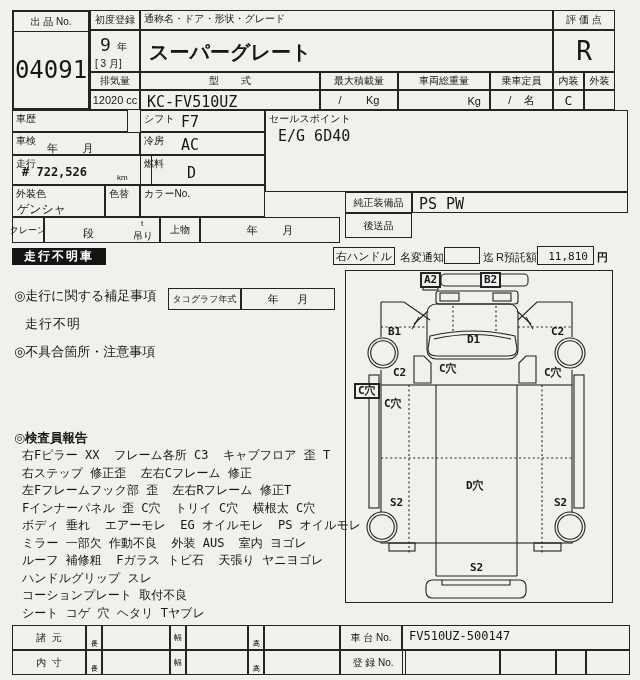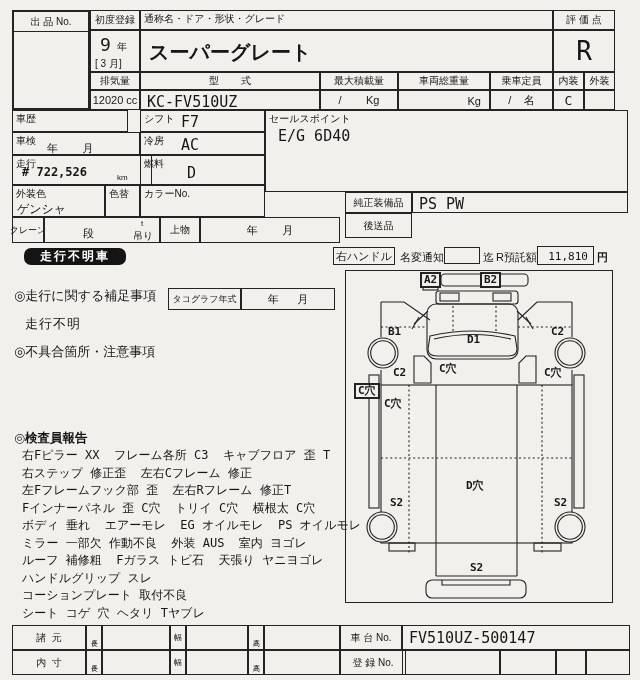--- a/index.html
+++ b/index.html
@@ -34,20 +34,21 @@
   svg .dash{stroke-dasharray:2 2.6;}
   svg .wheel{fill:var(--paper);}
 </style>
 </head>
 <body>
 
 <div id="sheet">
 
   <div class="cell thick" style="left:12px;top:10px;width:78px;height:100px;">
     <div class="labc" style="position:absolute;left:0;top:0;right:0;height:19px;border-bottom:1px solid var(--line);">出 品 No.</div>
+    <div class="center val" style="position:absolute;left:0;top:19px;right:0;bottom:0;font-size:24px;">04091</div>
   </div>
 
   <div class="cell labc" style="left:90px;top:10px;width:50px;height:20px;">初度登録</div>
   <div class="cell" style="left:90px;top:30px;width:50px;height:42px;">
     <span class="txt val" style="left:9px;top:3px;font-size:18px;">9</span>
     <span class="txt" style="left:26px;top:9px;font-size:10px;">年</span>
     <span class="txt" style="left:4px;top:26px;font-size:10px;">[ 3 月]</span>
   </div>
 
   <div class="cell" style="left:140px;top:10px;width:413px;height:20px;">
@@ -133,21 +134,21 @@
   <div class="cell" style="left:265px;top:110px;width:363px;height:82px;">
     <span class="lab">セールスポイント</span>
     <span class="txt val" style="left:12px;top:16px;font-size:15px;">E/G 6D40</span>
   </div>
   <div class="cell labc" style="left:345px;top:192px;width:67px;height:21px;">純正装備品</div>
   <div class="cell" style="left:412px;top:192px;width:216px;height:21px;">
     <span class="txt val" style="left:6px;top:2px;font-size:15px;">PS PW</span>
   </div>
   <div class="cell labc" style="left:345px;top:213px;width:67px;height:25px;">後送品</div>
 
-  <div class="badge" style="left:24px;top:248px;width:102px;height:17px;border-radius:7px;">走行不明車</div>
+  <div class="badge" style="left:12px;top:248px;width:94px;height:17px;">走行不明車</div>
 
   <div class="cell labc" style="left:333px;top:247px;width:62px;height:18px;font-size:11px;">右ハンドル</div>
   <span class="txt" style="left:400px;top:250px;font-size:11px;">名変通知</span>
   <div class="cell" style="left:444px;top:247px;width:36px;height:17px;"></div>
   <span class="txt" style="left:483px;top:250px;font-size:11px;">迄</span>
   <span class="txt" style="left:496px;top:250px;font-size:11px;">R預託額</span>
   <div class="cell" style="left:537px;top:246px;width:57px;height:19px;">
     <span class="txt val" style="right:5px;top:3px;font-size:11px;">11,810</span>
   </div>
   <span class="txt" style="left:597px;top:250px;font-size:11px;font-weight:600;">円</span>
@@ -269,21 +270,21 @@
       <span>幅</span>
     </div>
   <div class="cell" style="left:186px;top:650px;width:62px;height:25px;"></div>
   <div class="cell mini" style="left:248px;top:650px;width:16px;height:25px;">
       <span style="writing-mode:vertical-rl;text-orientation:upright;">高さ</span>
     </div>
   <div class="cell" style="left:264px;top:650px;width:76px;height:25px;"></div>
 
   <div class="cell labc" style="left:340px;top:625px;width:62px;height:25px;">車 台 No.</div>
   <div class="cell" style="left:402px;top:625px;width:228px;height:25px;">
-    <span class="txt val" style="left:6px;top:3px;font-size:15px;">FV510UZ-500147</span>
+    <span class="txt val" style="left:6px;top:3px;font-size:12px;">FV510UZ-500147</span>
   </div>
   <div class="cell labc" style="left:340px;top:650px;width:66px;height:25px;">登 録 No.</div>
   <div class="cell" style="left:402px;top:650px;width:98px;height:25px;"></div>
   <div class="cell" style="left:500px;top:650px;width:56px;height:25px;"></div>
   <div class="cell" style="left:556px;top:650px;width:30px;height:25px;"></div>
   <div class="cell" style="left:586px;top:650px;width:44px;height:25px;"></div>
 
 </div>
 
 </body></html>

